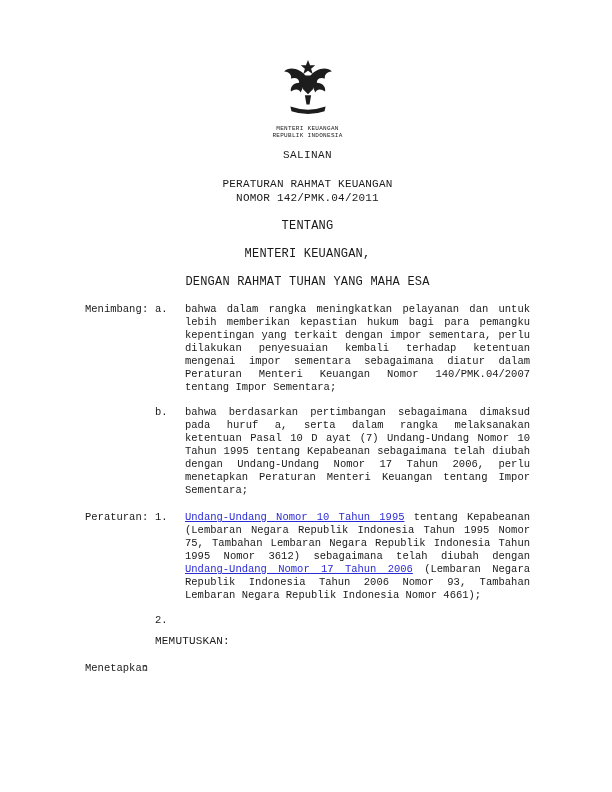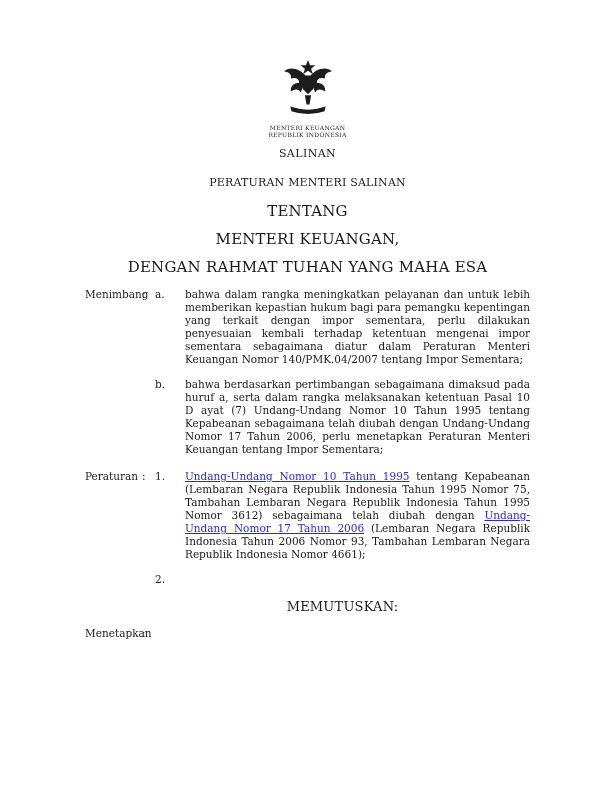--- a/index.html
+++ b/index.html
@@ -16,20 +16,21 @@
     height: 792px;
     font-family: "DejaVu Serif", "Liberation Serif", serif;
     color: var(--text);
     overflow: hidden;
   }
   .page {
     box-sizing: border-box;
     width: 612px;
     height: 792px;
     padding: 60px 82px 0 85px;
+    font-family: Liberation Mono, monospace;
   }
 
   
   .emblem-wrap { text-align: center; }
   .ministry-caption {
     font-size: 6px;
     line-height: 7px;
     letter-spacing: 0.3px;
     text-align: center;
   }
@@ -42,21 +43,21 @@
   }
   .title-block {
     margin-top: 15px;
     font-size: 11px;
     line-height: 14px;
     letter-spacing: 0.2px;
     text-align: center;
   }
   .head-line {
     margin-top: 14px;
-    font-size: 15px;
+    font-size: 12px;
     line-height: 14px;
     letter-spacing: 0.2px;
     text-align: center;
   }
 
   
   .section { margin-top: 14px; }
   .row {
     display: flex;
     align-items: flex-start;
@@ -70,24 +71,23 @@
   .cell-para  { flex: 1; text-align: justify; margin-left: 14px; }
   .cell-para-wide { flex: 1; text-align: justify; }
 
   .link {
     color: var(--link);
     text-decoration: underline;
     cursor: pointer;
   }
 
   .memutuskan {
-    margin-top: 14px;
+    margin-top: 8px;
     margin-left: 70px; 
-    text-align: center;
-    font-size: 13px;
+    font-size: 11px;
     line-height: 13px;
     letter-spacing: 0.2px;
   }
   .menetapkan { margin-top: 14px; }
 </style>
 </head>
 <body>
 
 <div class="page">
 
@@ -103,21 +103,22 @@
       </g>
     </svg>
   </div>
 
   <div class="ministry-caption">MENTERI KEUANGAN</div>
   <div class="ministry-caption">REPUBLIK INDONESIA</div>
 
   <div class="salinan">SALINAN</div>
 
   <div class="title-block">
-    <div>PERATURAN MENTERI SALINAN</div>
+    <div>PERATURAN RAHMAT KEUANGAN</div>
+    <div>NOMOR 142/PMK.04/2011</div>
   </div>
 
   <div class="head-line">TENTANG</div>
   <div class="head-line">MENTERI KEUANGAN,</div>
   <div class="head-line">DENGAN RAHMAT TUHAN YANG MAHA ESA</div>
 
   <div class="section">
     <div class="row">
       <div class="cell-label">Menimbang</div>
       <div class="cell-colon">:</div>

